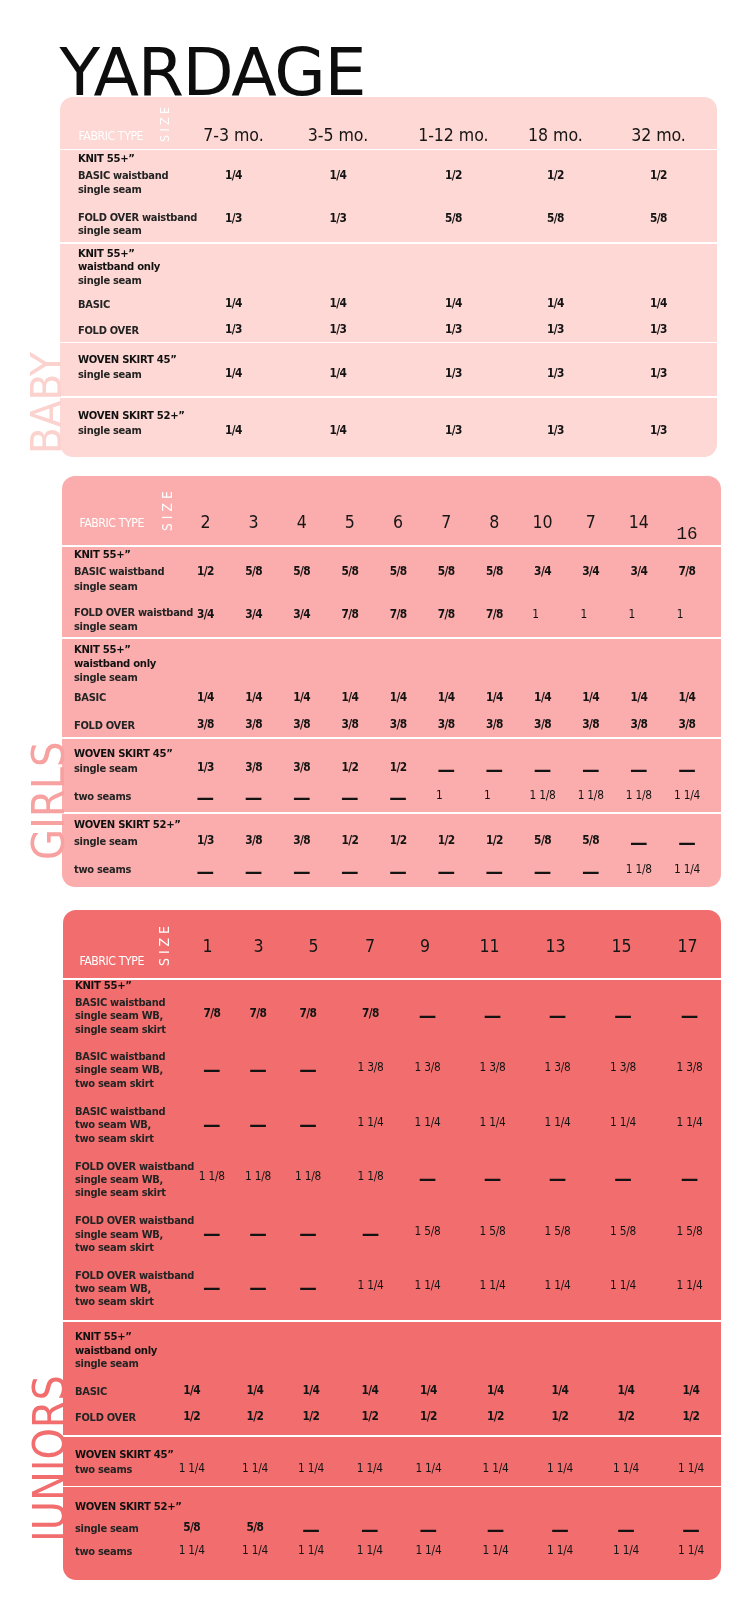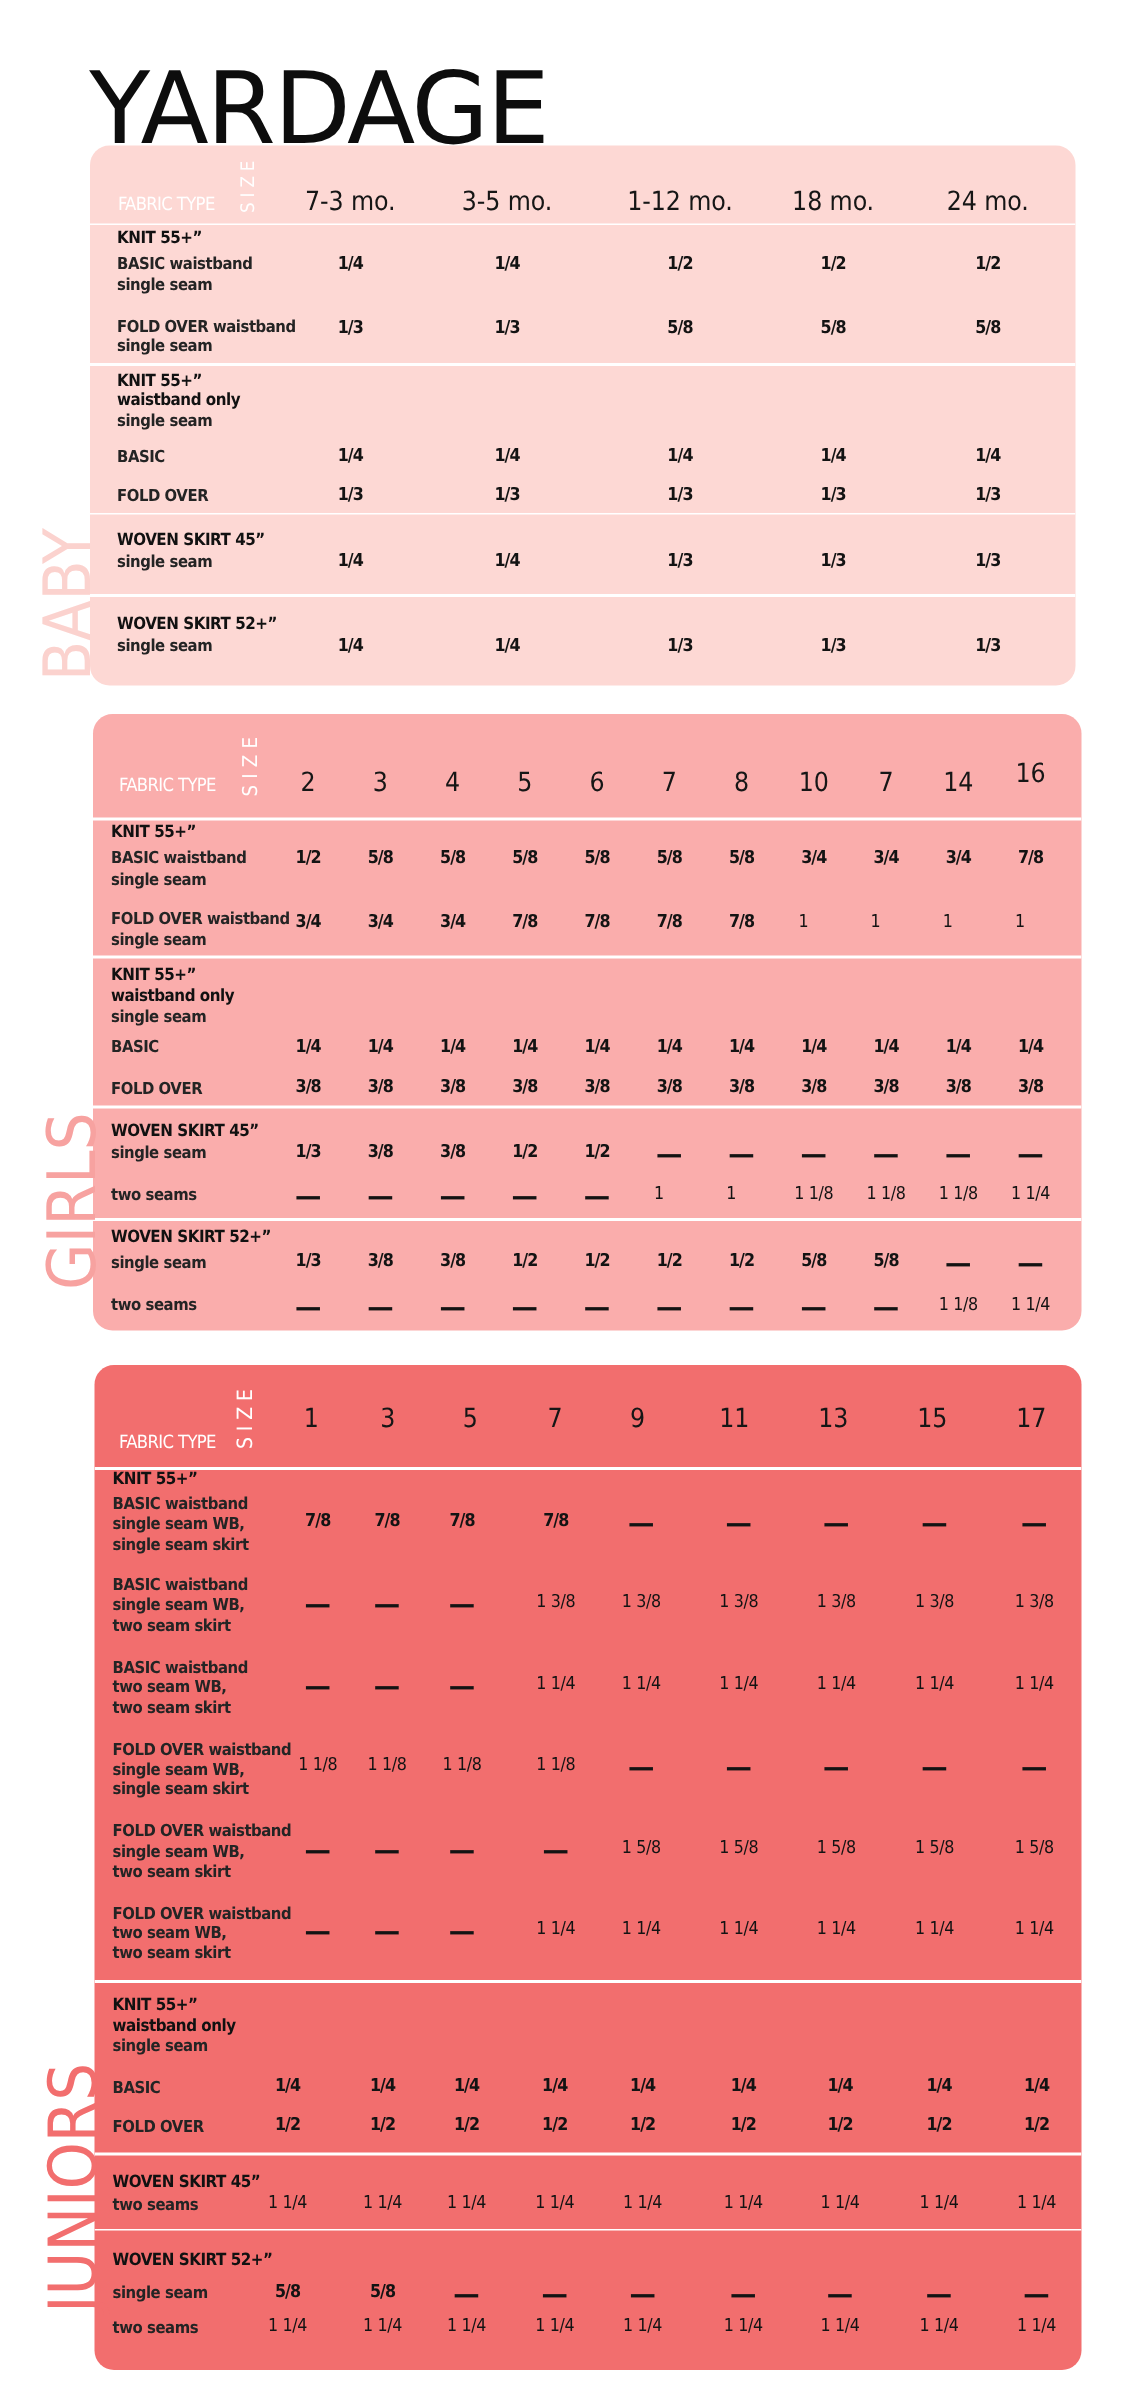--- a/index.html
+++ b/index.html
@@ -63,21 +63,21 @@
 <div class="page">
   <div id="page-title" style="left:59.5px;top:39px;font-size:66.5px;">YARDAGE</div>
 
   <div class="card" style="left:60px;top:97px;width:657px;height:360px;background:#fdd8d4;border-radius:13px;">
     <div class="fabric-type" style="left:18.6px;top:33.38px;font-size:12.2px;">FABRIC TYPE</div>
     <div class="size-label" style="left:99.00px;top:45.20px;font-size:12.4px;letter-spacing:3.3px;">SIZE</div>
     <div class="colhead" style="left:173.50px;top:29.91px;font-size:17.6px;">7-3 mo.</div>
     <div class="colhead" style="left:278.00px;top:29.91px;font-size:17.6px;">3-5 mo.</div>
     <div class="colhead" style="left:393.30px;top:29.91px;font-size:17.6px;">1-12 mo.</div>
     <div class="colhead" style="left:495.40px;top:29.91px;font-size:17.6px;">18 mo.</div>
-    <div class="colhead" style="left:598.50px;top:29.91px;font-size:17.6px;">24 mo.</div>
+    <div class="colhead" style="left:598.50px;top:29.91px;font-size:17.6px;">32 mo.</div>
     <div class="rule" style="top:51.80px;width:657px;"></div>
     <div class="rule" style="top:145.00px;width:657px;"></div>
     <div class="rule" style="top:244.80px;width:657px;"></div>
     <div class="rule" style="top:299.30px;width:657px;"></div>
     <div class="rowtitle" style="left:18.00px;top:55.82px;font-size:11.2px;">KNIT 55+”</div>
     <div class="rowline" style="left:18.00px;top:73.39px;font-size:11px;">BASIC waistband</div>
     <div class="rowline" style="left:18.00px;top:86.69px;font-size:11px;">single seam</div>
     <div class="cell b" style="left:173.50px;top:73.01px;font-size:11.8px;">1/4</div>
     <div class="cell b" style="left:278.00px;top:73.01px;font-size:11.8px;">1/4</div>
     <div class="cell b" style="left:393.30px;top:73.01px;font-size:11.8px;">1/2</div>
@@ -128,21 +128,21 @@
     <div class="colhead" style="left:143.40px;top:38.11px;font-size:17.6px;">2</div>
     <div class="colhead" style="left:191.56px;top:38.11px;font-size:17.6px;">3</div>
     <div class="colhead" style="left:239.72px;top:38.11px;font-size:17.6px;">4</div>
     <div class="colhead" style="left:287.88px;top:38.11px;font-size:17.6px;">5</div>
     <div class="colhead" style="left:336.04px;top:38.11px;font-size:17.6px;">6</div>
     <div class="colhead" style="left:384.20px;top:38.11px;font-size:17.6px;">7</div>
     <div class="colhead" style="left:432.36px;top:38.11px;font-size:17.6px;">8</div>
     <div class="colhead" style="left:480.52px;top:38.11px;font-size:17.6px;">10</div>
     <div class="colhead" style="left:528.68px;top:38.11px;font-size:17.6px;">7</div>
     <div class="colhead" style="left:576.84px;top:38.11px;font-size:17.6px;">14</div>
-    <div class="colhead" style="left:625.00px;top:32px;font-size:17.6px;">16</div>
+    <div class="colhead" style="left:625.00px;top:50px;font-size:17.6px;font-family:Liberation Mono, monospace;">16</div>
     <div class="rule" style="top:69.00px;width:659px;"></div>
     <div class="rule" style="top:161.00px;width:659px;"></div>
     <div class="rule" style="top:261.00px;width:659px;"></div>
     <div class="rule" style="top:336.00px;width:659px;"></div>
     <div class="rowtitle" style="left:12.00px;top:73.22px;font-size:11.2px;">KNIT 55+”</div>
     <div class="rowline" style="left:12.00px;top:90.39px;font-size:11px;">BASIC waistband</div>
     <div class="rowline" style="left:12.00px;top:104.69px;font-size:11px;">single seam</div>
     <div class="cell b" style="left:143.40px;top:90.01px;font-size:11.8px;">1/2</div>
     <div class="cell b" style="left:191.56px;top:90.01px;font-size:11.8px;">5/8</div>
     <div class="cell b" style="left:239.72px;top:90.01px;font-size:11.8px;">5/8</div>

